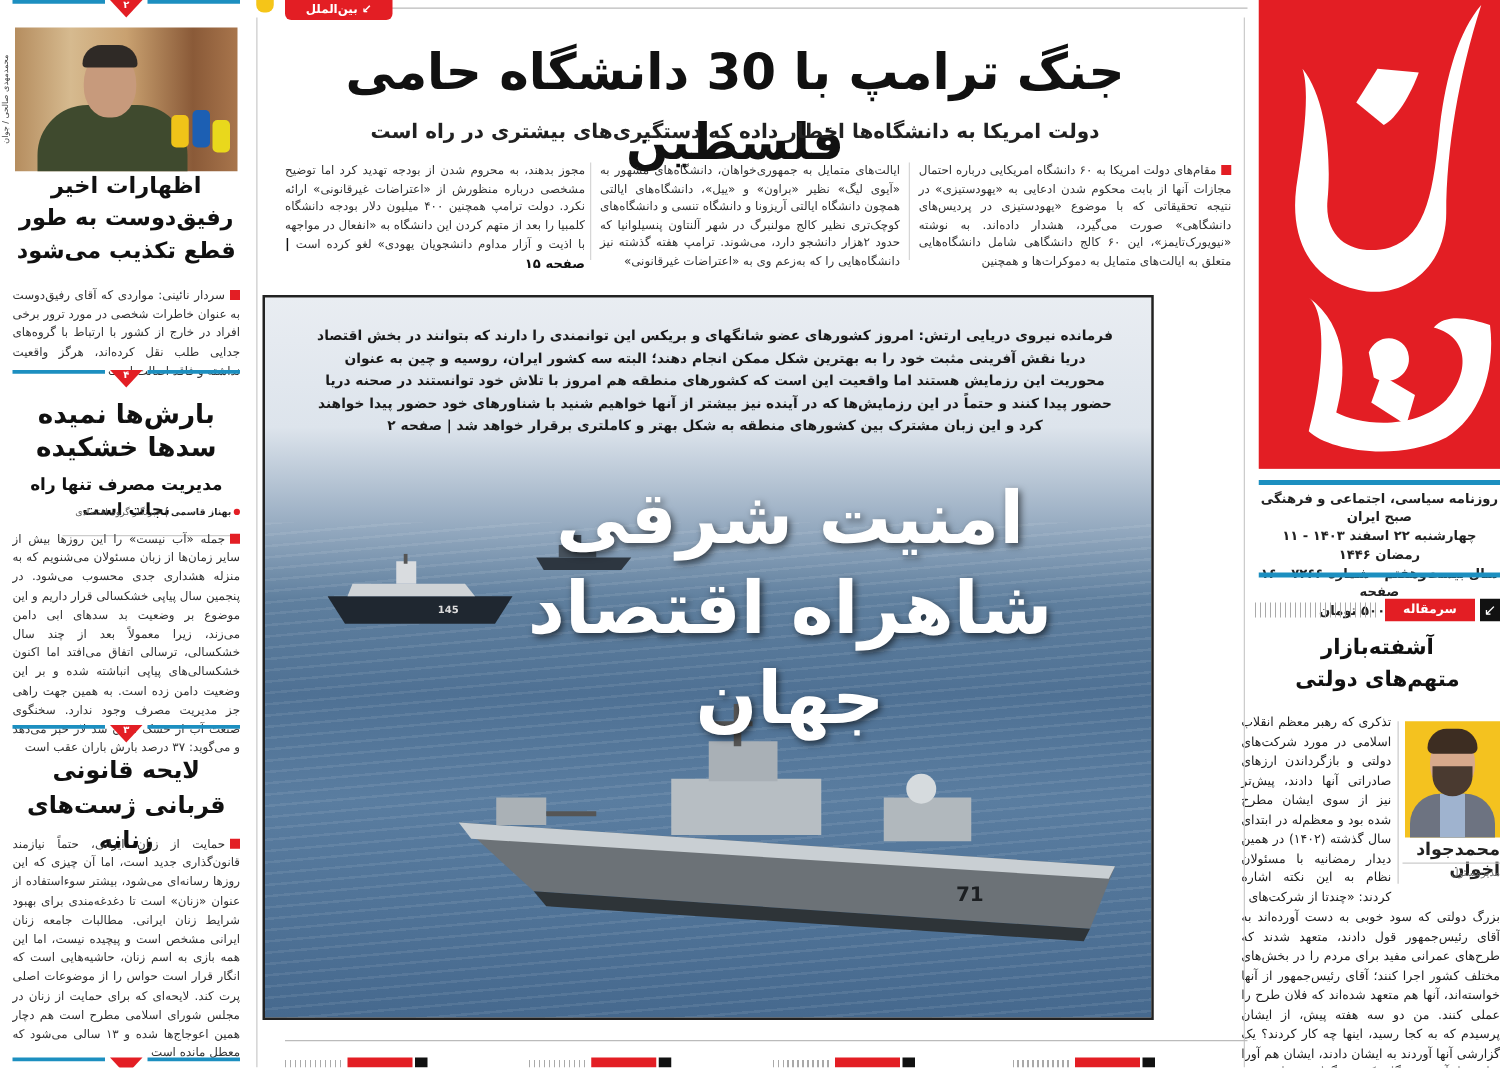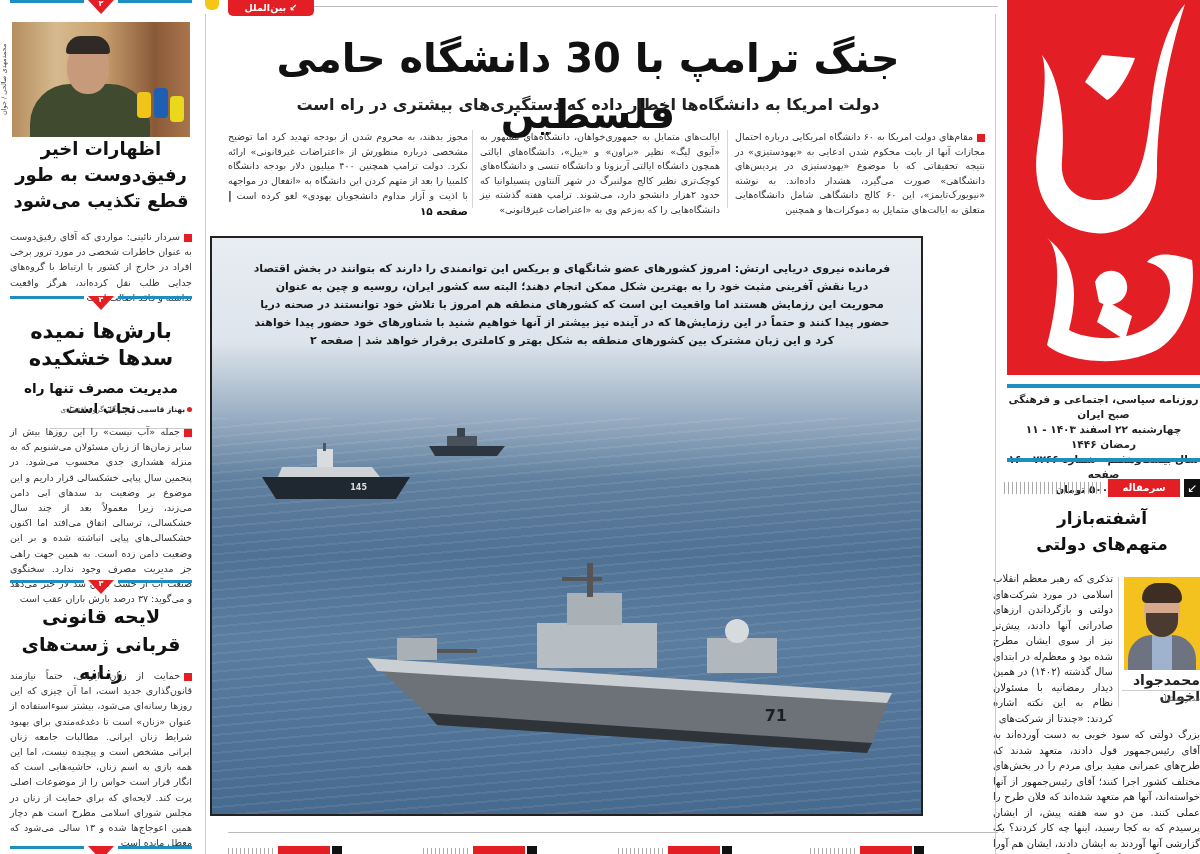--- a/index.html
+++ b/index.html
@@ -190,20 +190,24 @@
       <rect x="220" y="0" width="6" height="34" fill="#555"></rect>
       <rect x="195" y="14" width="40" height="4" fill="#555"></rect>
       <rect x="340" y="75" width="70" height="35" fill="#b1b8bd"></rect>
       <circle cx="370" cy="68" r="12" fill="#d6dbde"></circle>
       <rect x="30" y="75" width="40" height="22" fill="#aab1b6"></rect>
       <rect x="70" y="86" width="40" height="4" fill="#555"></rect>
       <text x="420" y="158" font-size="16" fill="#1c1f22" font-family="DejaVu Sans, sans-serif">71</text>
     </svg>
   </div>
 
+  <div class="hero-title">
+    <div>امنیت شرقی</div>
+    <div>شاهراه اقتصاد جهان</div>
+  </div>
 </div>
 
 <div class="bottom-rule"></div>
 <div class="bottom-tabs">
   <div class="bottom-tab" style="left:0">
       <div class="s"></div>
       <div class="r"></div>
       <div class="k"></div>
     </div>
   <div class="bottom-tab" style="left:195px">

